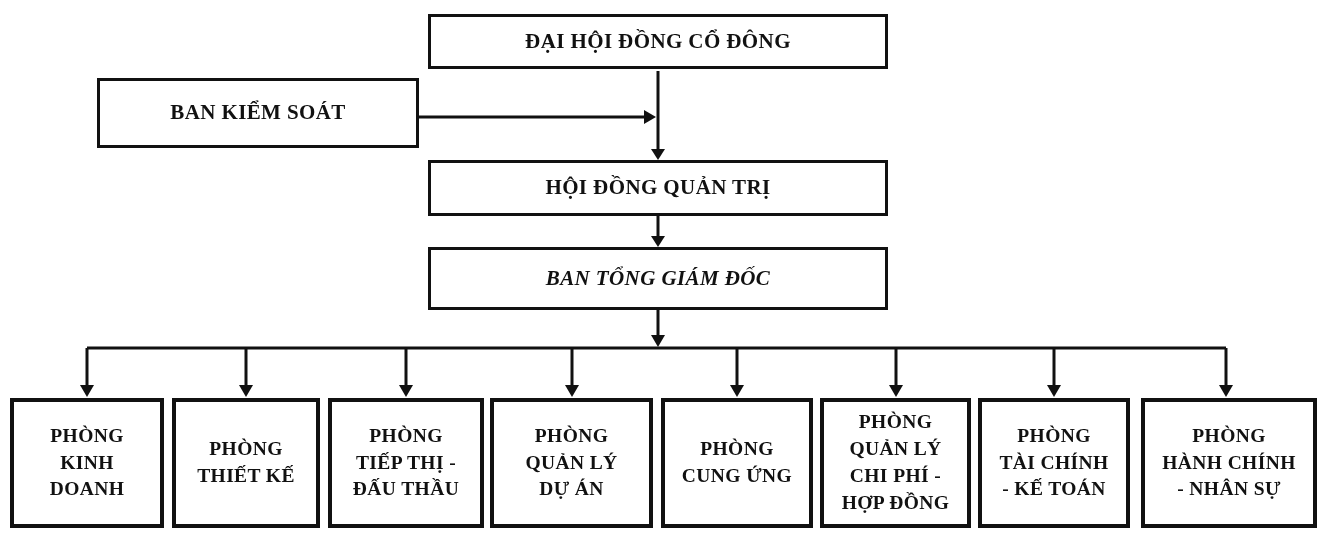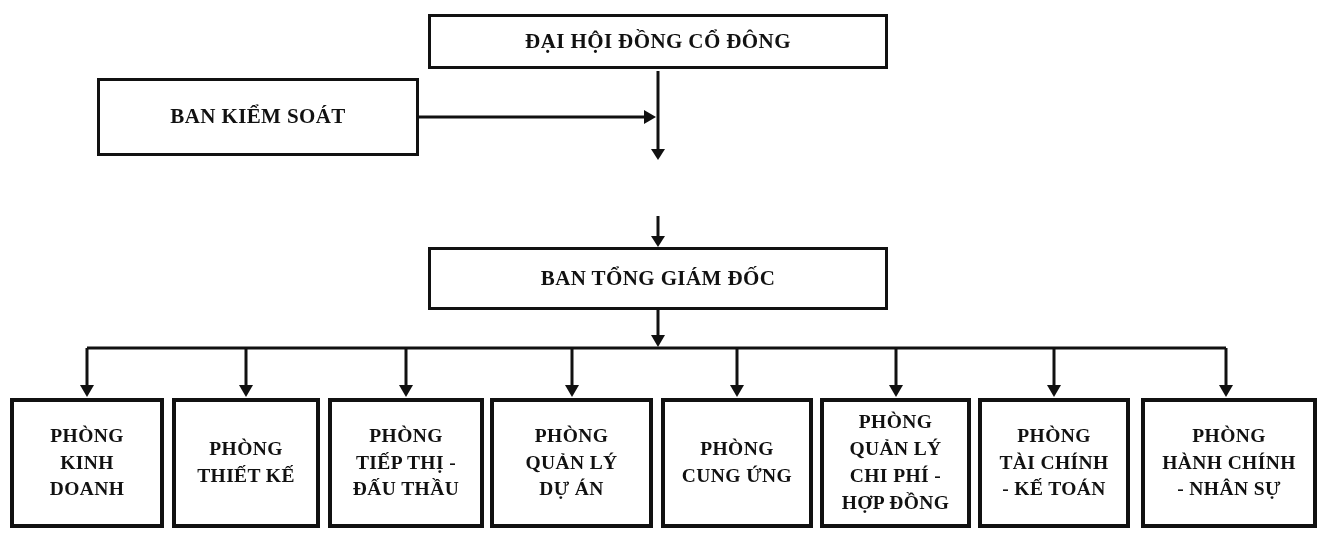--- a/index.html
+++ b/index.html
@@ -40,23 +40,23 @@
   .node-top {
     font-size: 21px;
   }
   .dept {
     border-width: 4px;
     font-size: 19.5px;
     line-height: 1.38;
   }
   
   #box-shareholders { left: 428px; top: 14px;  width: 460px; height: 55px; }
-  #box-supervisory  { left: 97px;  top: 78px;  width: 322px; height: 78px; }
+  #box-supervisory  { left: 97px;  top: 78px;  width: 322px; height: 70px; }
   #box-board        { left: 428px; top: 160px; width: 460px; height: 56px; }
-  #box-executive    { left: 428px; top: 247px; width: 460px; height: 63px; }
+  #box-executive    { left: 428px; top: 247px; width: 460px; height: 63px; font-style: italic; }
   
   #dept-0 { left: 10px;   top: 398px; width: 154px; height: 130px; }
   #dept-1 { left: 172px;  top: 398px; width: 148px; height: 130px; }
   #dept-2 { left: 328px;  top: 398px; width: 156px; height: 130px; }
   #dept-3 { left: 490px;  top: 398px; width: 163px; height: 130px; }
   #dept-4 { left: 661px;  top: 398px; width: 152px; height: 130px; }
   #dept-5 { left: 820px;  top: 398px; width: 151px; height: 130px; }
   #dept-6 { left: 978px;  top: 398px; width: 152px; height: 130px; }
   #dept-7 { left: 1141px; top: 398px; width: 176px; height: 130px; }
   svg line { stroke: #111111; stroke-width: 3; }
@@ -122,20 +122,21 @@
     <g>
       <line x1="1226" y1="348" x2="1226" y2="386"></line>
       <polygon points="1219,385 1233,385 1226,397"></polygon>
     </g>
   </svg>
 
   <div class="node node-top" id="box-shareholders">ĐẠI HỘI ĐỒNG CỔ ĐÔNG</div>
 
   <div class="node node-top" id="box-supervisory">BAN KIỂM SOÁT</div>
 
+  <div class="node node-top" id="box-board">HỘI ĐỒNG QUẢN TRỊ</div>
 
   <div class="node node-top" id="box-executive">BAN TỔNG GIÁM ĐỐC</div>
 
   <div class="node dept" id="dept-0">PHÒNG
 KINH
 DOANH</div>
 
   <div class="node dept" id="dept-1">PHÒNG
 THIẾT KẾ</div>
 

